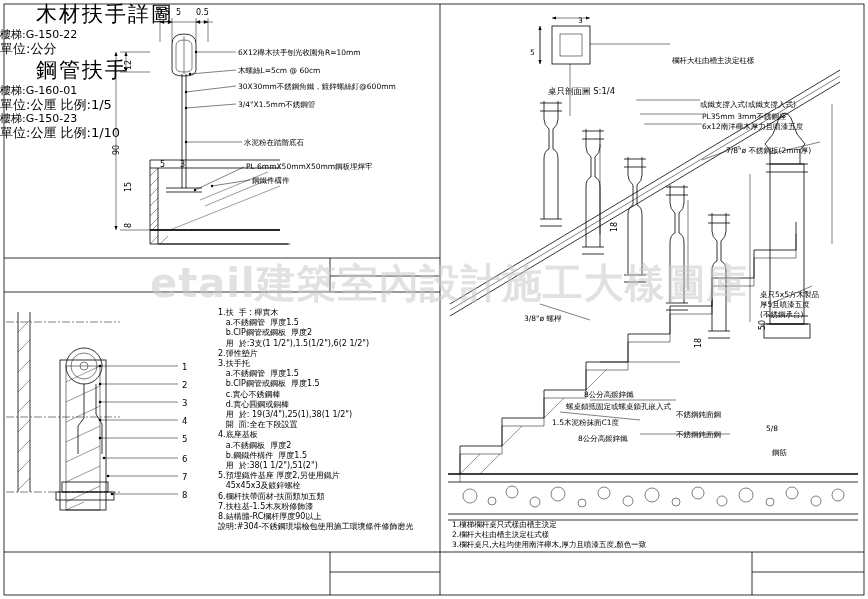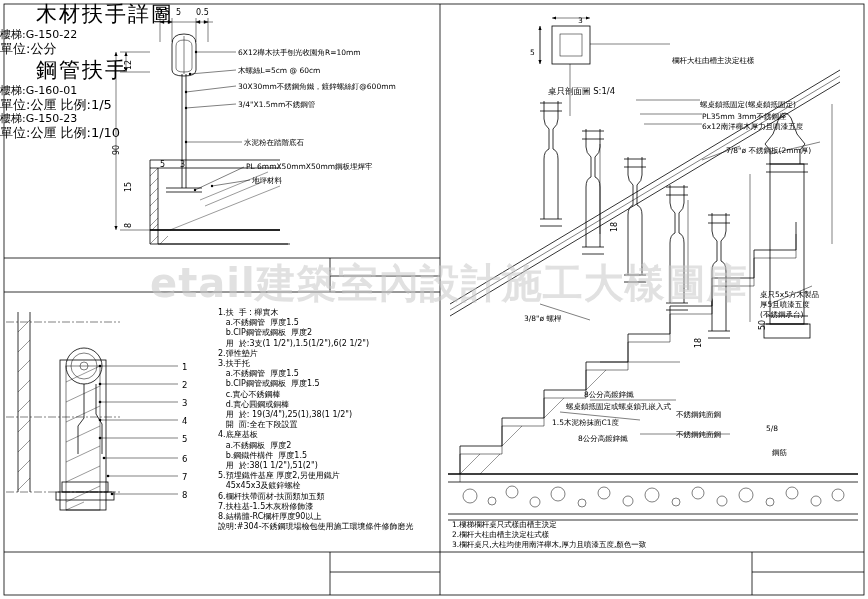--- a/index.html
+++ b/index.html
@@ -137,21 +137,21 @@
   <div class="dim" style="left:180px;top:160px">3</div>
   <div class="dimv" style="left:124px;top:192px">15</div>
   <div class="dimv" style="left:124px;top:228px">8</div>
 
   <div class="ann" style="left:238px;top:48px">6X12櫸木扶手刨光收園角R=10mm</div>
   <div class="ann" style="left:238px;top:66px">木螺絲L=5cm @ 60cm</div>
   <div class="ann" style="left:238px;top:82px">30X30mm不銹鋼角鐵，鍍鋅螺絲釘@600mm</div>
   <div class="ann" style="left:238px;top:100px">3/4"X1.5mm不銹鋼管</div>
   <div class="ann" style="left:244px;top:138px">水泥粉在踏階底石</div>
   <div class="ann" style="left:246px;top:162px">PL 6mmX50mmX50mm鋼板埋焊牢</div>
-  <div class="ann" style="left:252px;top:176px">地坪材料</div>
+  <div class="ann" style="left:252px;top:176px">鋼鐵件構件</div>
 
   <div class="big-title" style="left:12px;top:264px">木材扶手詳圖</div>
   <div class="meta" style="left:338px;top:261px">樓梯:G-150-22</div>
   <div class="meta2" style="left:338px;top:279px">單位:公分</div>
 
   <svg width="440" height="260" style="left:0;top:292px">
 
     <line class="s" x1="18" y1="20" x2="18" y2="200"></line>
     <line class="s" x1="30" y1="20" x2="30" y2="200"></line>
     <g class="hatch">
@@ -370,21 +370,21 @@
       <line x1="120" y1="408" x2="200" y2="416"></line>
       <line x1="200" y1="430" x2="290" y2="430"></line>
       <line x1="100" y1="300" x2="150" y2="316"></line>
     </g>
   </svg>
 
   <div class="ann" style="left:578px;top:16px">3</div>
   <div class="ann" style="left:530px;top:48px">5</div>
   <div class="ann9" style="left:548px;top:86px">桌只剖面圖 S:1/4</div>
   <div class="ann" style="left:672px;top:56px">欄杆大柱由槽主決定柱樣</div>
-  <div class="ann" style="left:700px;top:100px">螺桌鎖抵固定(螺桌鎖抵固定)</div>
+  <div class="ann" style="left:700px;top:100px">或鐵支撐入式(或鐵支撐入式)</div>
   <div class="ann" style="left:702px;top:112px">PL35mm 3mm不銹鋼座</div>
   <div class="ann" style="left:702px;top:122px">6x12南洋櫸木厚力且噴漆五度</div>
   <div class="ann" style="left:726px;top:146px">7/8"ø 不銹鋼板(2mm厚)</div>
   <div class="ann" style="left:760px;top:290px">桌只5x5方木製品</div>
   <div class="ann" style="left:760px;top:300px">厚5且噴漆五度</div>
   <div class="ann" style="left:760px;top:310px">(不銹鋼承台)</div>
   <div class="ann" style="left:524px;top:314px">3/8"ø 螺桿</div>
   <div class="ann" style="left:584px;top:390px">8公分高鍍鋅鐵</div>
   <div class="ann" style="left:566px;top:402px">螺桌鎖抵固定或螺桌鎖孔嵌入式</div>
   <div class="ann" style="left:552px;top:418px">1.5木泥粉抹面C1度</div>

